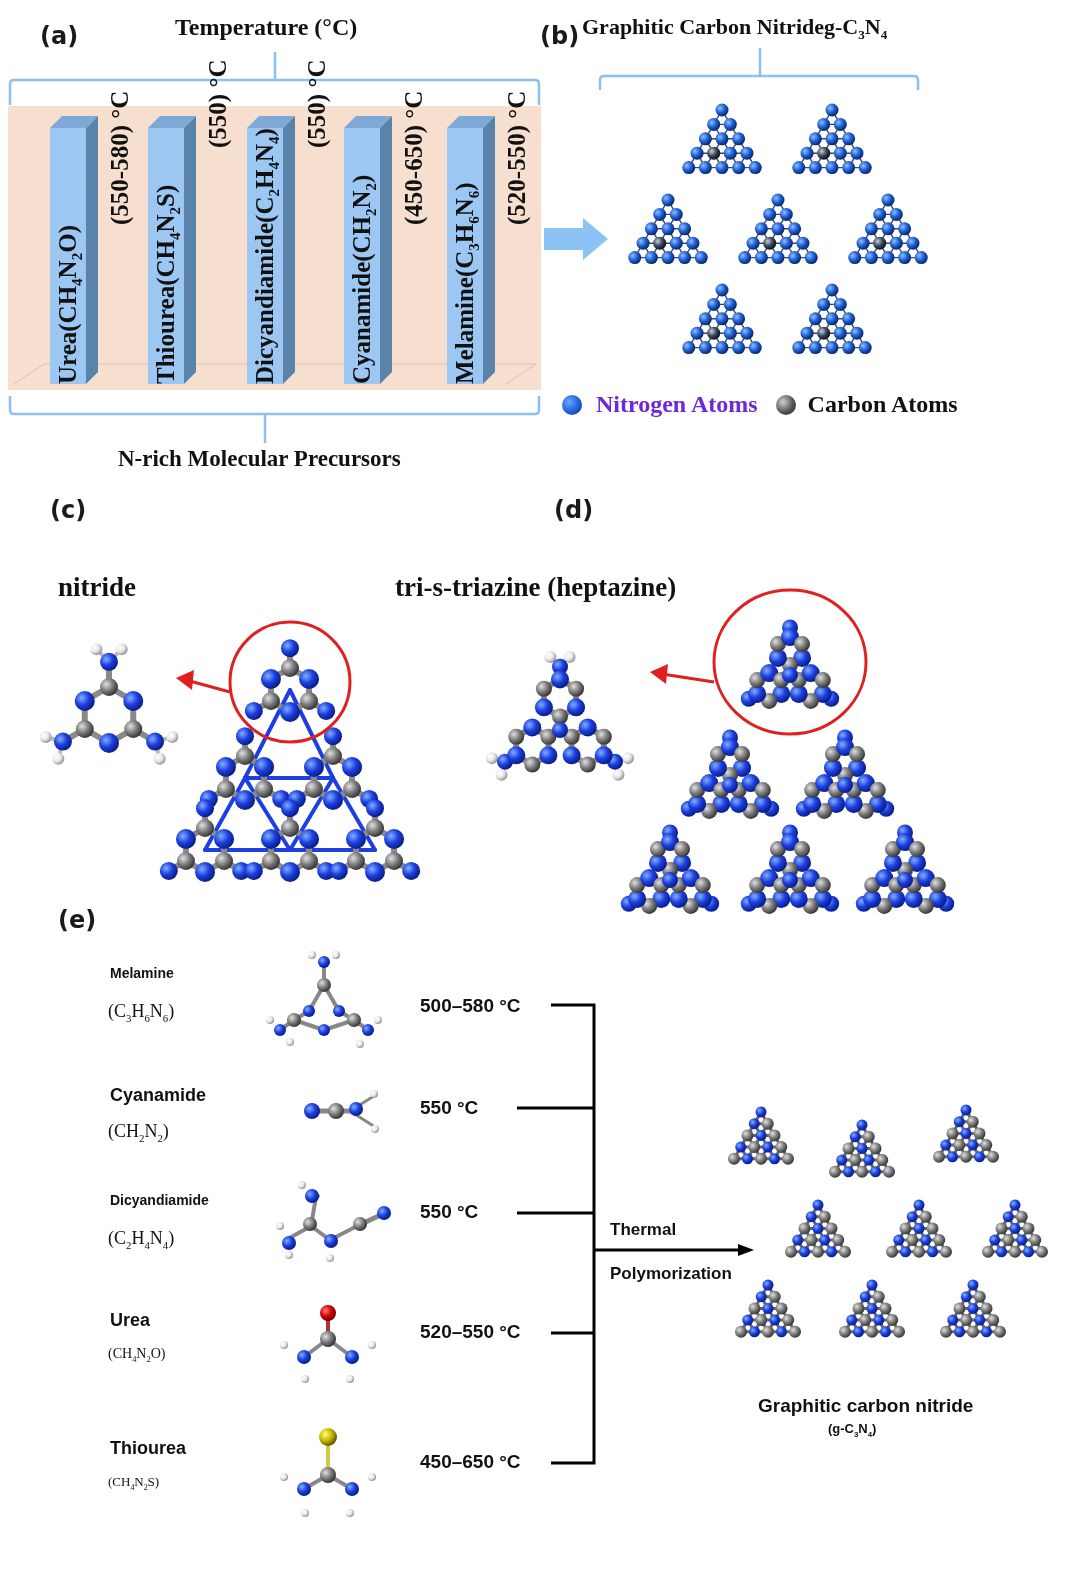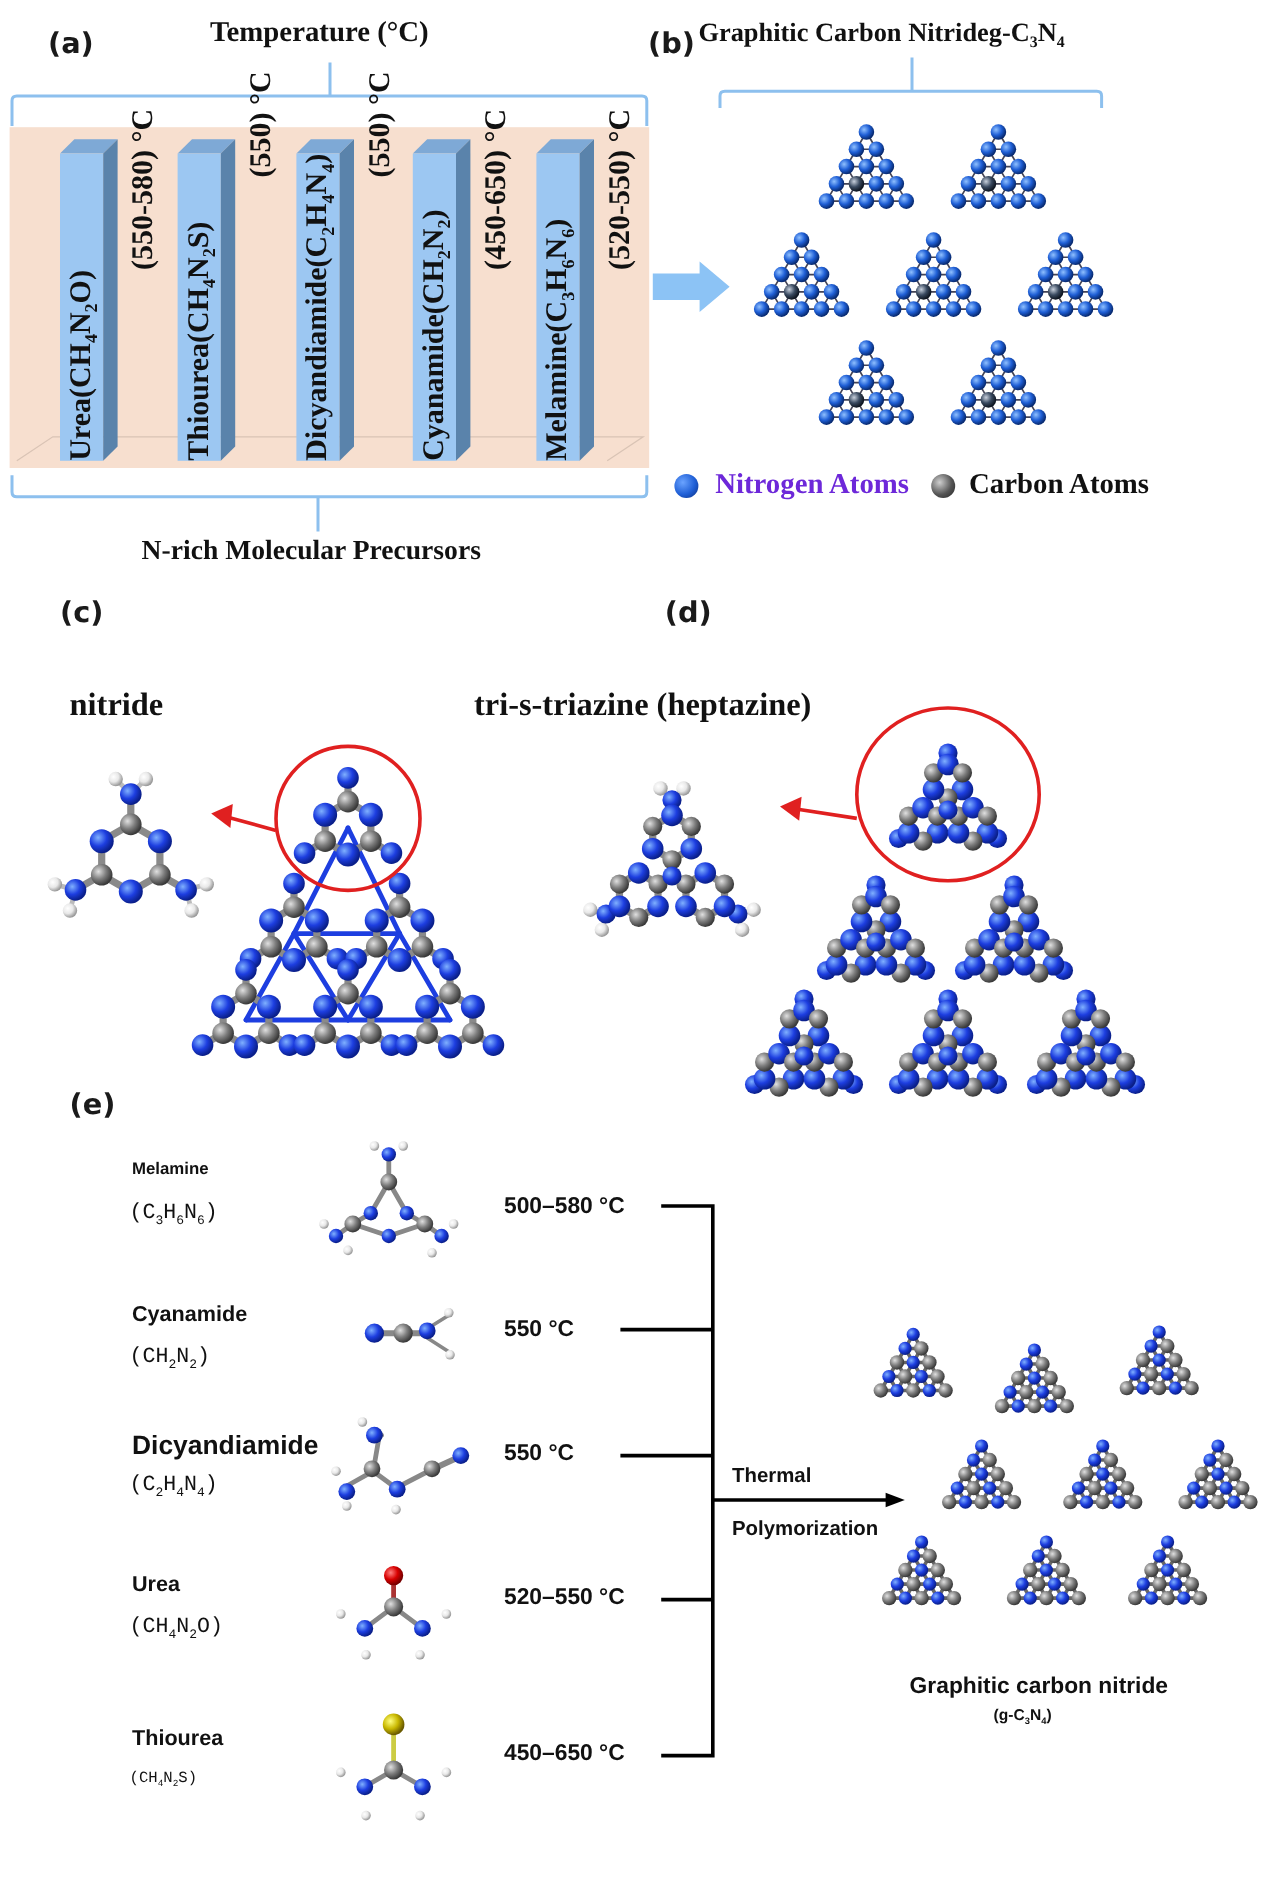--- a/index.html
+++ b/index.html
@@ -1,21 +1,21 @@
 <!DOCTYPE html>
 <html><head>
 <meta charset="utf-8">
 <style>
   html,body{margin:0;padding:0;background:#ffffff;}
   body{width:1072px;height:1569px;position:relative;overflow:hidden;font-family:"Liberation Serif",serif;color:#111;}
   .abs{position:absolute;}
   .panel-label{position:absolute;font-family:"DejaVu Sans",sans-serif;font-weight:bold;font-size:24px;color:#1a1a1a;}
   .serif-b{font-family:"Liberation Serif",serif;font-weight:bold;}
   .sans-b{font-family:"Liberation Sans",sans-serif;font-weight:bold;}
-  .sans{font-family:Liberation Mono, monospace;}
+  .sans{font-family:Liberation Serif, serif;}
   svg{position:absolute;left:0;top:0;overflow:visible;}
   
   #bg-a{left:8px;top:106px;width:533px;height:284px;background:#f7dfcf;}
   .bar{position:absolute;width:44px;height:270px;}
   .bar .front{position:absolute;left:0;top:12px;width:36px;height:256px;background:#9cc7f2;}
   .bar .side{position:absolute;left:36px;top:12px;width:12px;height:256px;background:#5a83ab;transform:skewY(-45deg);transform-origin:0 0;}
   .bar .top{position:absolute;left:0;top:0;width:36px;height:12px;background:#7ea9d6;transform:skewX(-45deg);transform-origin:0 100%;}
   .vtext{position:absolute;transform:rotate(-90deg);transform-origin:0 0;white-space:nowrap;font-family:"Liberation Serif",serif;font-weight:bold;font-size:25px;}
   .vtext sub{font-size:15px;}
   .legend-n{color:#6d28d9;}
@@ -966,25 +966,25 @@
   </svg>
 
 <div class="panel-label" style="left:58px;top:906px;">(e)</div>
 <div id="e-rows">
     <div class="abs sans-b" style="left: 110px; top: 965px; font-size: 14px;">Melamine</div>
     <div class="abs sans" style="left: 108px; top: 1001px; font-size: 18px;">(C<sub>3</sub>H<sub>6</sub>N<sub>6</sub>)</div>
     <div class="abs sans-b" style="left: 420px; top: 995px; font-size: 19px;">500–580 °C</div>
     <div class="abs sans-b" style="left: 110px; top: 1085px; font-size: 18px;">Cyanamide</div>
     <div class="abs sans" style="left: 108px; top: 1121px; font-size: 18px;">(CH<sub>2</sub>N<sub>2</sub>)</div>
     <div class="abs sans-b" style="left: 420px; top: 1097px; font-size: 19px;">550 °C</div>
-    <div class="abs sans-b" style="left: 110px; top: 1192px; font-size: 22px;">Dicyandiamide</div>
+    <div class="abs sans-b" style="left: 110px; top: 1192px; font-size: 14px;">Dicyandiamide</div>
     <div class="abs sans" style="left: 108px; top: 1228px; font-size: 18px;">(C<sub>2</sub>H<sub>4</sub>N<sub>4</sub>)</div>
     <div class="abs sans-b" style="left: 420px; top: 1201px; font-size: 19px;">550 °C</div>
     <div class="abs sans-b" style="left: 110px; top: 1310px; font-size: 18px;">Urea</div>
-    <div class="abs sans" style="left: 108px; top: 1346px; font-size: 18px;">(CH<sub>4</sub>N<sub>2</sub>O)</div>
+    <div class="abs sans" style="left: 108px; top: 1346px; font-size: 14px;">(CH<sub>4</sub>N<sub>2</sub>O)</div>
     <div class="abs sans-b" style="left: 420px; top: 1321px; font-size: 19px;">520–550 °C</div>
     <div class="abs sans-b" style="left: 110px; top: 1438px; font-size: 18px;">Thiourea</div>
     <div class="abs sans" style="left: 108px; top: 1474px; font-size: 13px;">(CH<sub>4</sub>N<sub>2</sub>S)</div>
     <div class="abs sans-b" style="left: 420px; top: 1451px; font-size: 19px;">450–650 °C</div>
   </div>
 <svg id="svg-e" width="1072" height="1569">
   <g stroke="#000" stroke-width="3" fill="none">
     <path d="M551 1005 H594 V1463 H551"></path>
     <path d="M517 1108 H594"></path>
     <path d="M517 1213 H594"></path>

